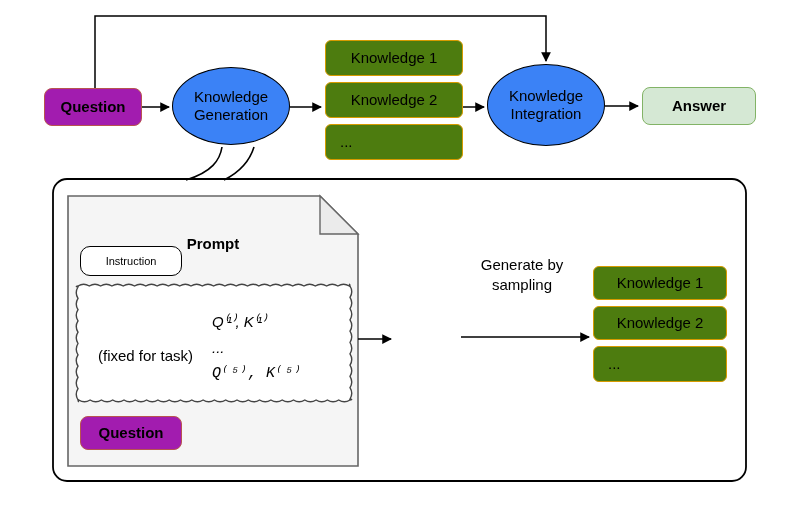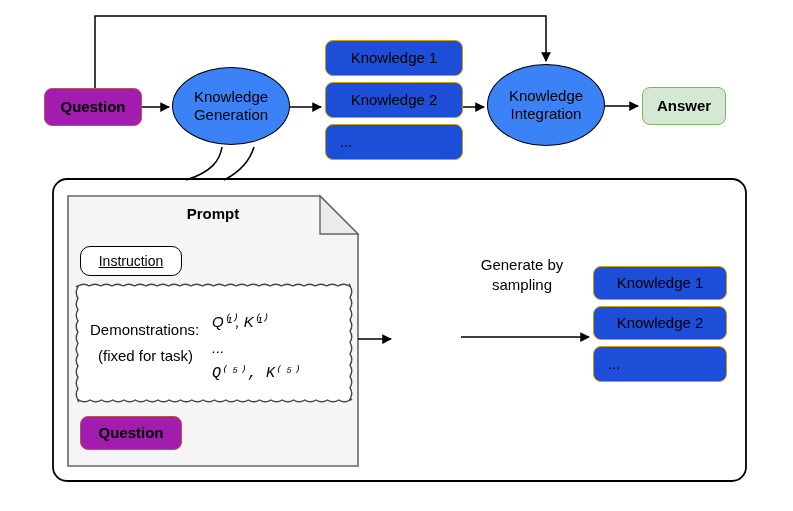--- a/index.html
+++ b/index.html
@@ -9,36 +9,35 @@
   }
   svg.overlay { position:absolute; left:0; top:0; width:793px; height:511px; }
   .node {
     position:absolute; display:flex; align-items:center; justify-content:center;
     box-sizing:border-box; font-size:15px; line-height:1.2; text-align:center;
     z-index:2;
   }
   .box  { border-radius:8px; border:1.6px solid #000; background:#fff; }
   .red  { background:#a21caf; border-color:#b85450; font-weight:bold; }
   .green{ background:#d5e8d4; border-color:#82b366; font-weight:bold; }
-  .orange{ background:#1d4ed8; border-color:#d79b00; }
+  .orange{ background:#4d7c0f; border-color:#d79b00;border-radius:6px; }
   .ellipse {
     border:1.6px solid #000; border-radius:50%; background:#3b82f6;
     white-space:pre-line;
   }
   .dots { justify-content:flex-start; padding-left:14px; }
   .label { position:absolute; z-index:2; font-size:15px; line-height:1.3; }
-  .bold { font-weight:bold; }
+  .bold { font-weight:bold;margin-top:30px; }
   .italic { font-style:italic;margin-top:18px; }
   .prewrap { white-space:pre-line; text-align:center; }
   .instruction {
     position:absolute; z-index:2; box-sizing:border-box;
     border:1.5px solid #000; border-radius:10px; background:#fff;
     display:flex; align-items:center; justify-content:center;
-    font-size:14px;
-    text-decoration:underline;
+    font-size:11px;
   }
 </style>
 </head>
 <body>
 
 <div class="canvas">
 
   <svg class="overlay">
     <defs>
       <marker id="arrow" viewBox="0 0 10 10" refX="9" refY="5" markerWidth="6.5" markerHeight="6.5" orient="auto-start-reverse">
@@ -70,27 +69,26 @@
   <div class="node ellipse" style="left:172px; top:67px; width:118px; height:78px;">Knowledge
 Generation</div>
 
   <div class="node box orange" style="left:325px; top:40px; width:138px; height:36px;">Knowledge 1</div>
   <div class="node box orange" style="left:325px; top:82px; width:138px; height:36px;">Knowledge 2</div>
   <div class="node box orange dots" style="left:325px; top:124px; width:138px; height:36px;">...</div>
 
   <div class="node ellipse" style="left:487px; top:64px; width:118px; height:82px;">Knowledge
 Integration</div>
 
-  <div class="node box green" style="left:642px; top:87px; width:84px; height:38px;">Answer</div>
+  <div class="node box green" style="left:642px; top:87px; width:114px; height:38px;">Answer</div>
 
   <div class="label bold" style="left:70px; top:204px; width:286px; text-align:center;">Prompt</div>
 
   <div class="instruction" style="left:80px; top:246px; width:102px; height:30px;">Instruction</div>
 
-  <div class="label" style="left:90px; top:320px;">Demonstrations:</div>
   <div class="label" style="left:98px; top:346px;text-align:center;">(fixed for task)</div>
 
   <div class="label italic" style="left:212px; top:294px;">Q⁽¹⁾, K⁽¹⁾</div>
   <div class="label italic" style="left:212px; top:320px;">...</div>
   <div class="label italic" style="left:212px; top:346px;font-family:Liberation Mono, monospace;">Q⁽⁵⁾, K⁽⁵⁾</div>
 
   <div class="node box red" style="left:80px; top:416px; width:102px; height:34px;">Question</div>
 
 
   <div class="label prewrap" style="left:452px; top:255px; width:140px;">Generate by

